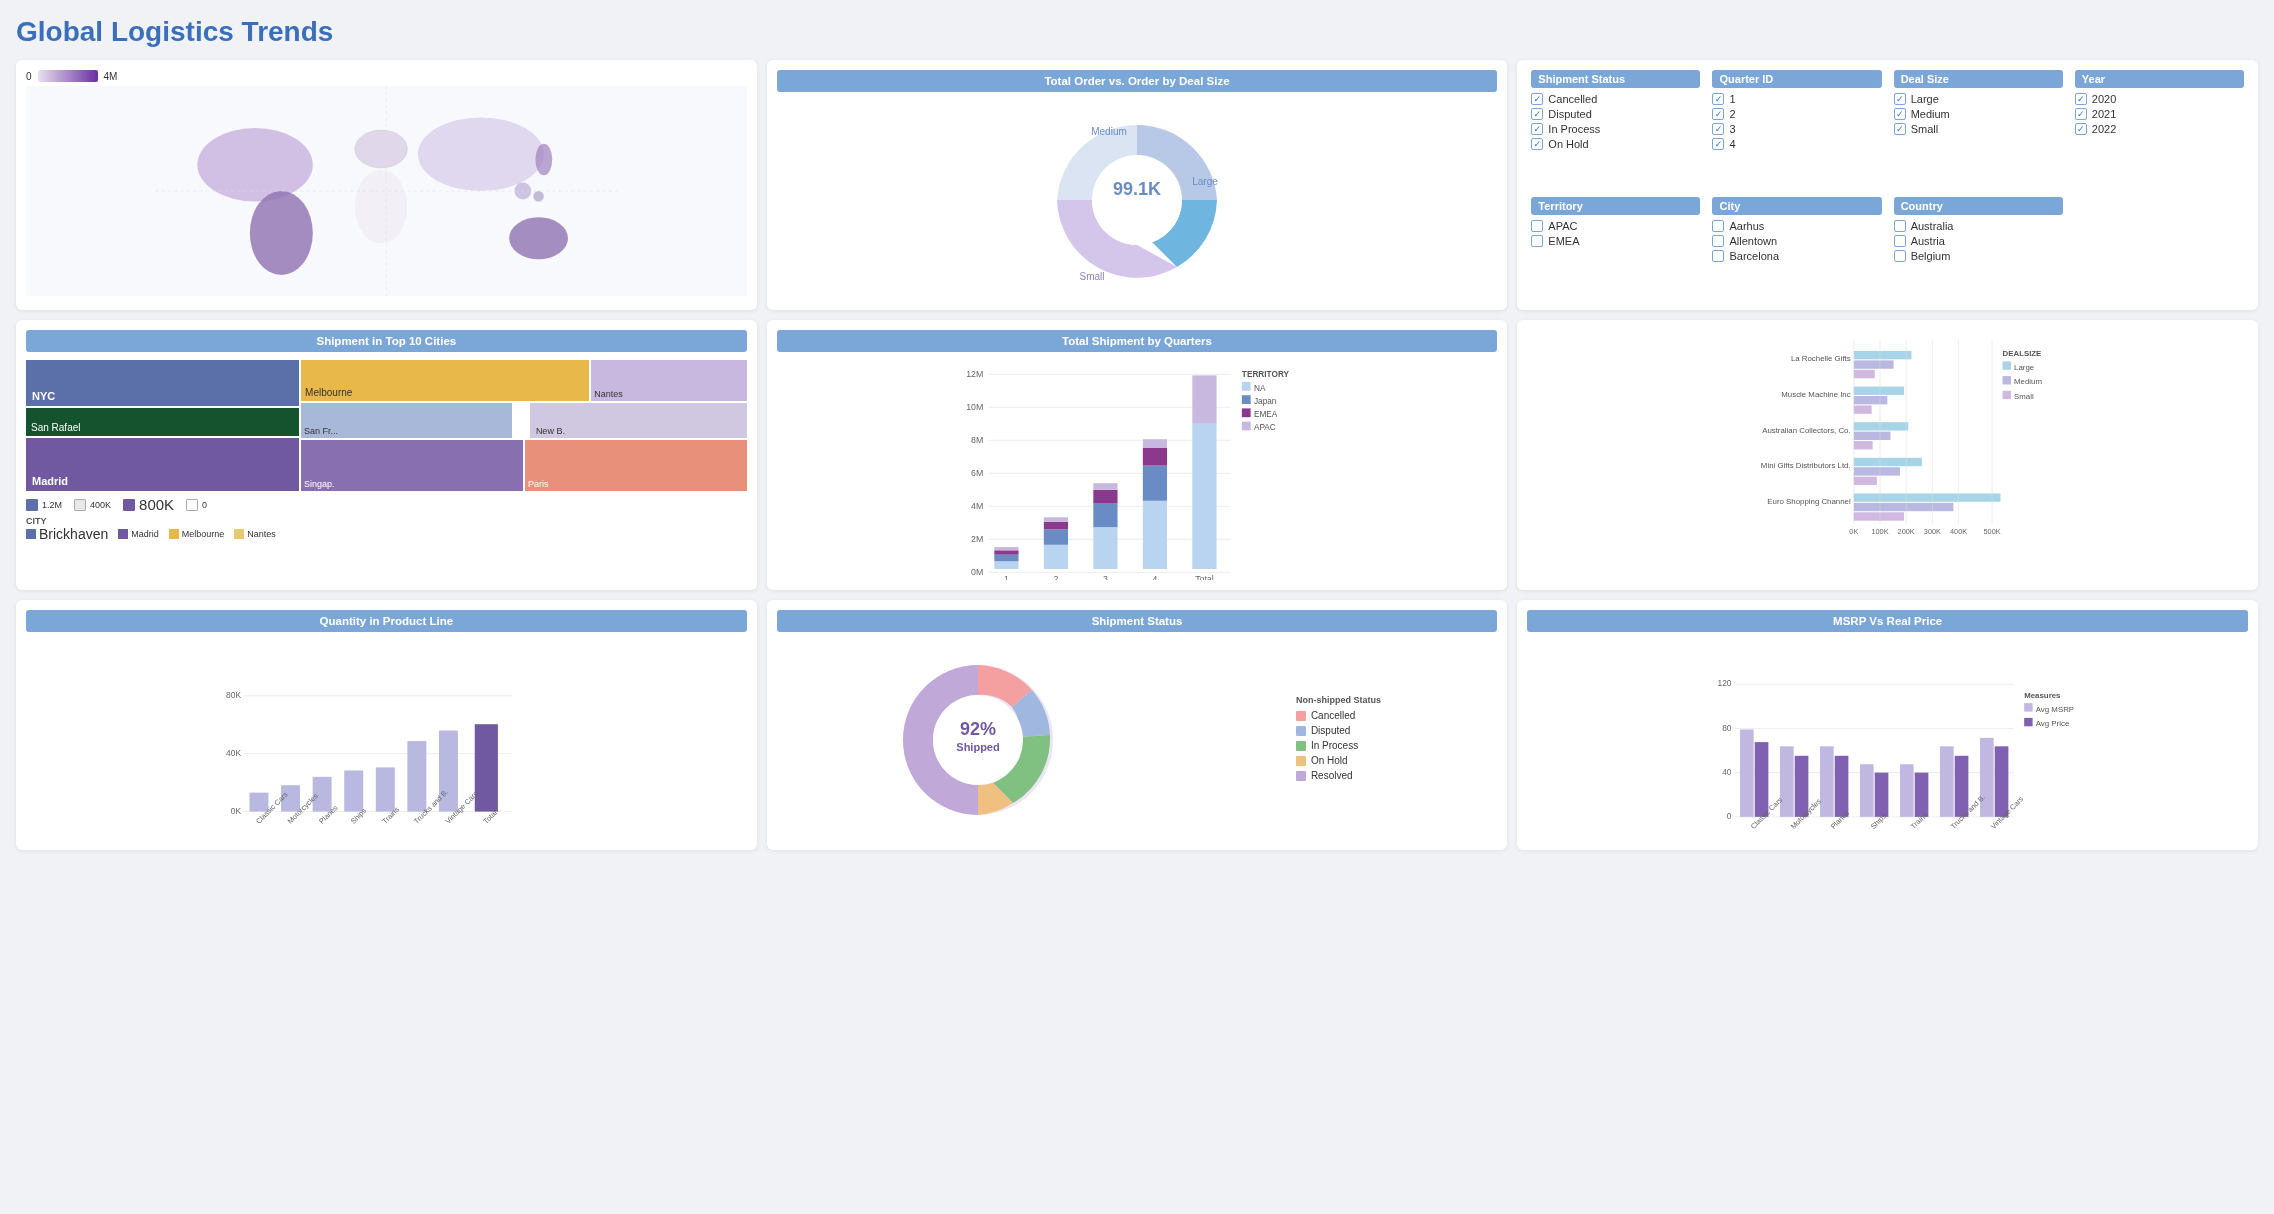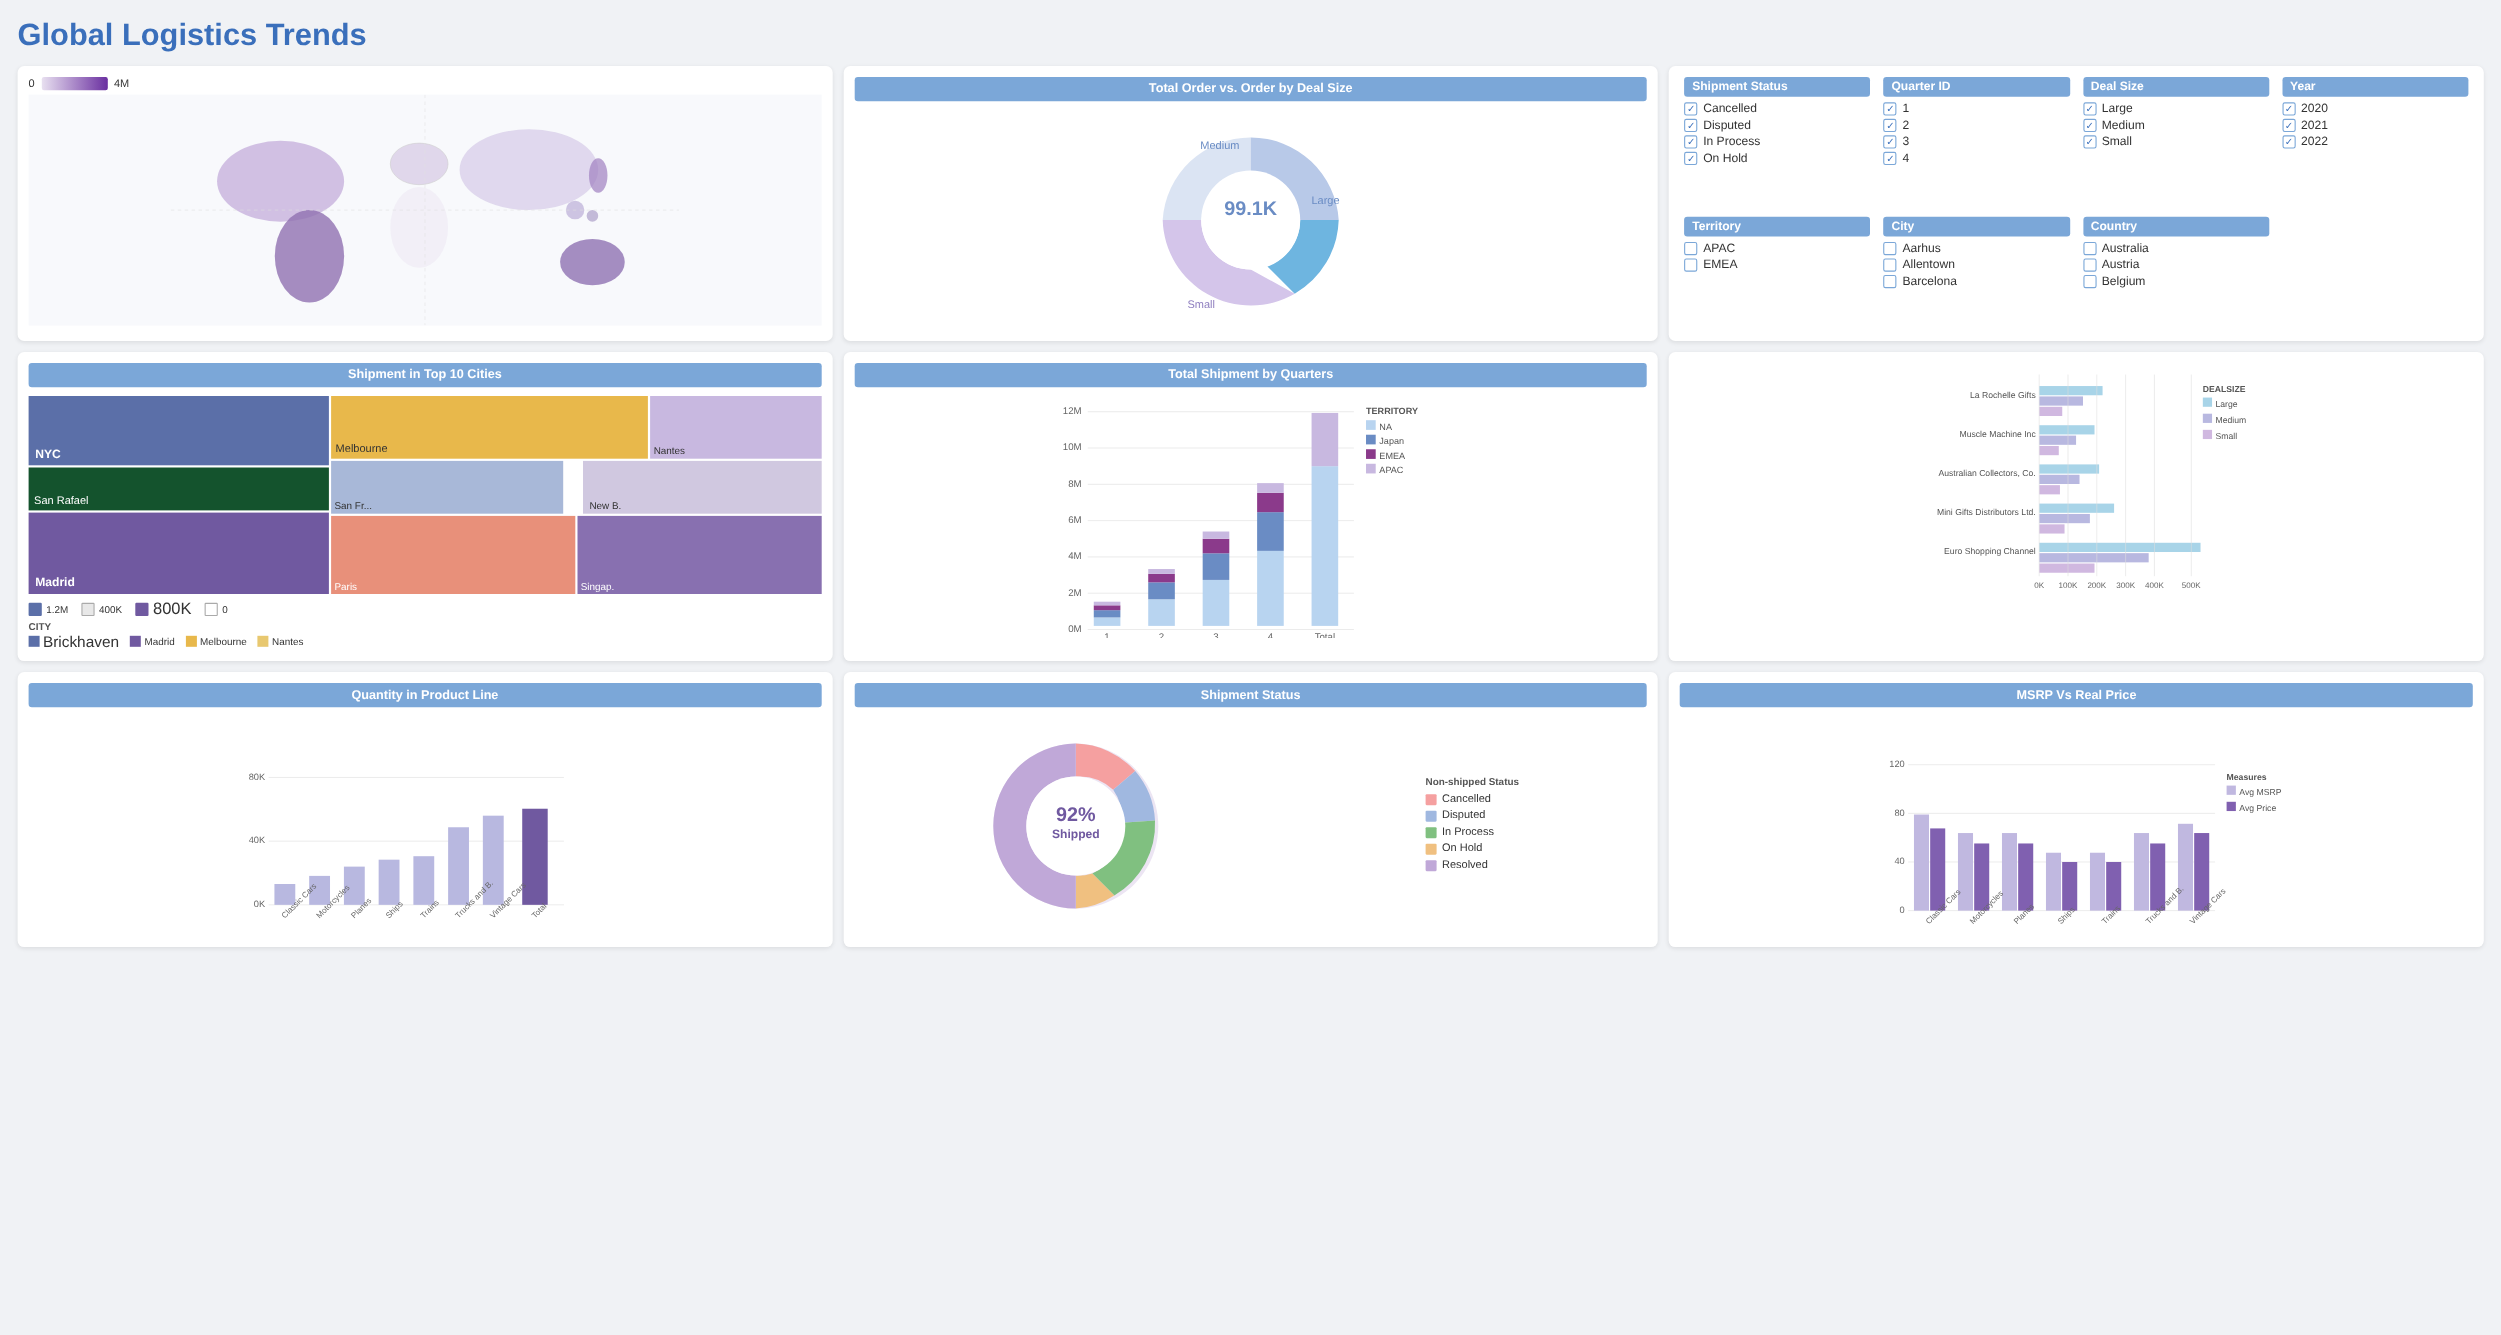--- a/index.html
+++ b/index.html
@@ -289,40 +289,40 @@
         <span>Belgium</span>
       </div>
     </div>
   </div>
 </div>
 
 <div style="display:grid; grid-template-columns: 1fr 1fr 1fr; gap:10px; margin-bottom:10px;">
 
   <div class="card">
     <div class="card-title">Shipment in Top 10 Cities</div>
-    <div style="display:flex; height:180px; gap:2px;">
+    <div style="display:flex; height:131px; gap:2px;">
 
       <div style="display:flex; flex-direction:column; gap:2px; width:38%;">
         <div style="background:#5b6fa8; color:white; font-size:11px; font-weight:600; padding:4px 6px; flex:2.5; display:flex;align-items:flex-end;">NYC</div>
         <div style="background:#14532d; color:white; font-size:10px; padding:3px 5px; flex:1.5; display:flex;align-items:flex-end;">San Rafael</div>
         <div style="background:#7059a0; color:white; font-size:11px; font-weight:600; padding:4px 6px; flex:3; display:flex;align-items:flex-end;">Madrid</div>
       </div>
 
       <div style="display:flex; flex-direction:column; gap:2px; width:62%;">
         <div style="display:flex; gap:2px; flex:1.2;">
           <div style="background:#e8b84b; color:#333; font-size:10px; padding:3px 4px; flex:1.5; display:flex;align-items:flex-end;">Melbourne</div>
           <div style="background:#c8b8e0; color:#333; font-size:9px; padding:2px 3px; flex:0.8; display:flex;align-items:flex-end;">Nantes</div>
         </div>
         <div style="display:flex; gap:18px; flex:1;">
           <div style="background:#a8b8d8; color:#333; font-size:9px; padding:2px 3px; flex:1; display:flex;align-items:flex-end;">San Fr...</div>
           <div style="background:#d0c8e0; color:#333; font-size:9px; padding:2px 6px; flex:1; display:flex;align-items:flex-end;">New B.</div>
         </div>
         <div style="display:flex; gap:2px; flex:1.5;">
+          <div style="background:#8870b0; color:white; font-size:9px; padding:2px 3px; flex:1; display:flex;align-items:flex-end;">Singap.</div>
           <div style="background:#e8907a; color:white; font-size:9px; padding:2px 3px; flex:1; display:flex;align-items:flex-end;">Paris</div>
-          <div style="background:#8870b0; color:white; font-size:9px; padding:2px 3px; flex:1; display:flex;align-items:flex-end;">Singap.</div>
         </div>
       </div>
     </div>
     <div style="display:flex; gap:12px; margin-top:5px; flex-wrap:wrap;">
       <div style="display:flex;gap:4px;align-items:center;font-size:9px;">
         <div style="width:12px;height:12px;background:#5b6fa8;border-radius:1px;"></div>
         <span>1.2M</span>
       </div>
       <div style="display:flex;gap:4px;align-items:center;font-size:9px;">
         <div style="width:12px;height:12px;background:#e8e8e8;border:1px solid #aaa;border-radius:1px;"></div>

